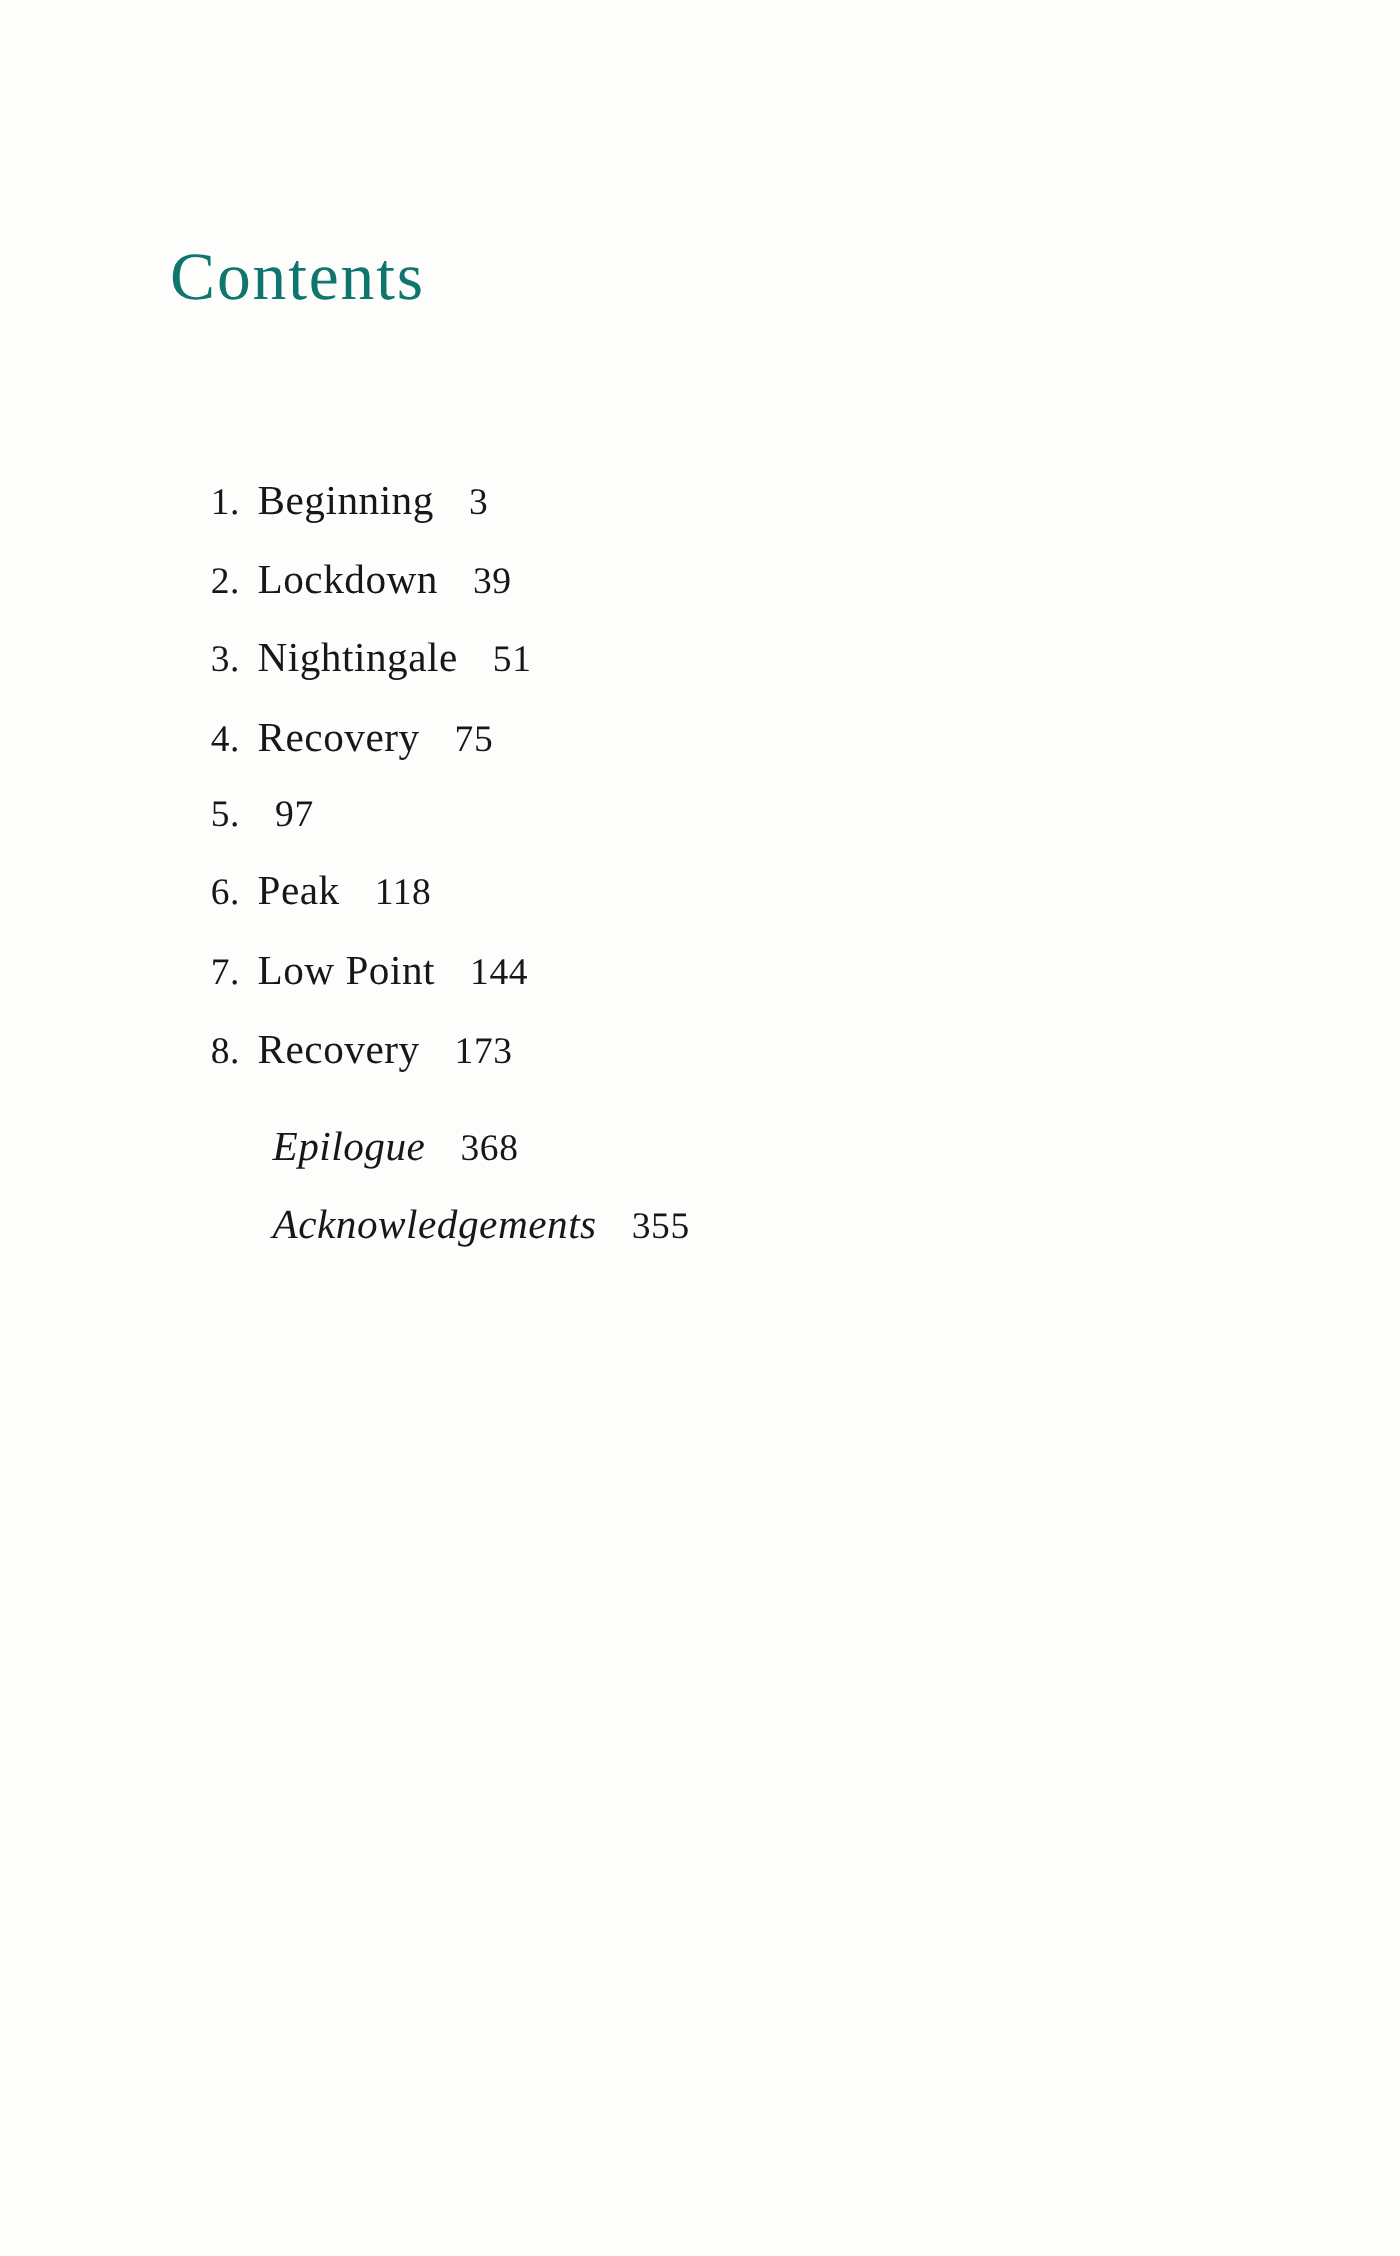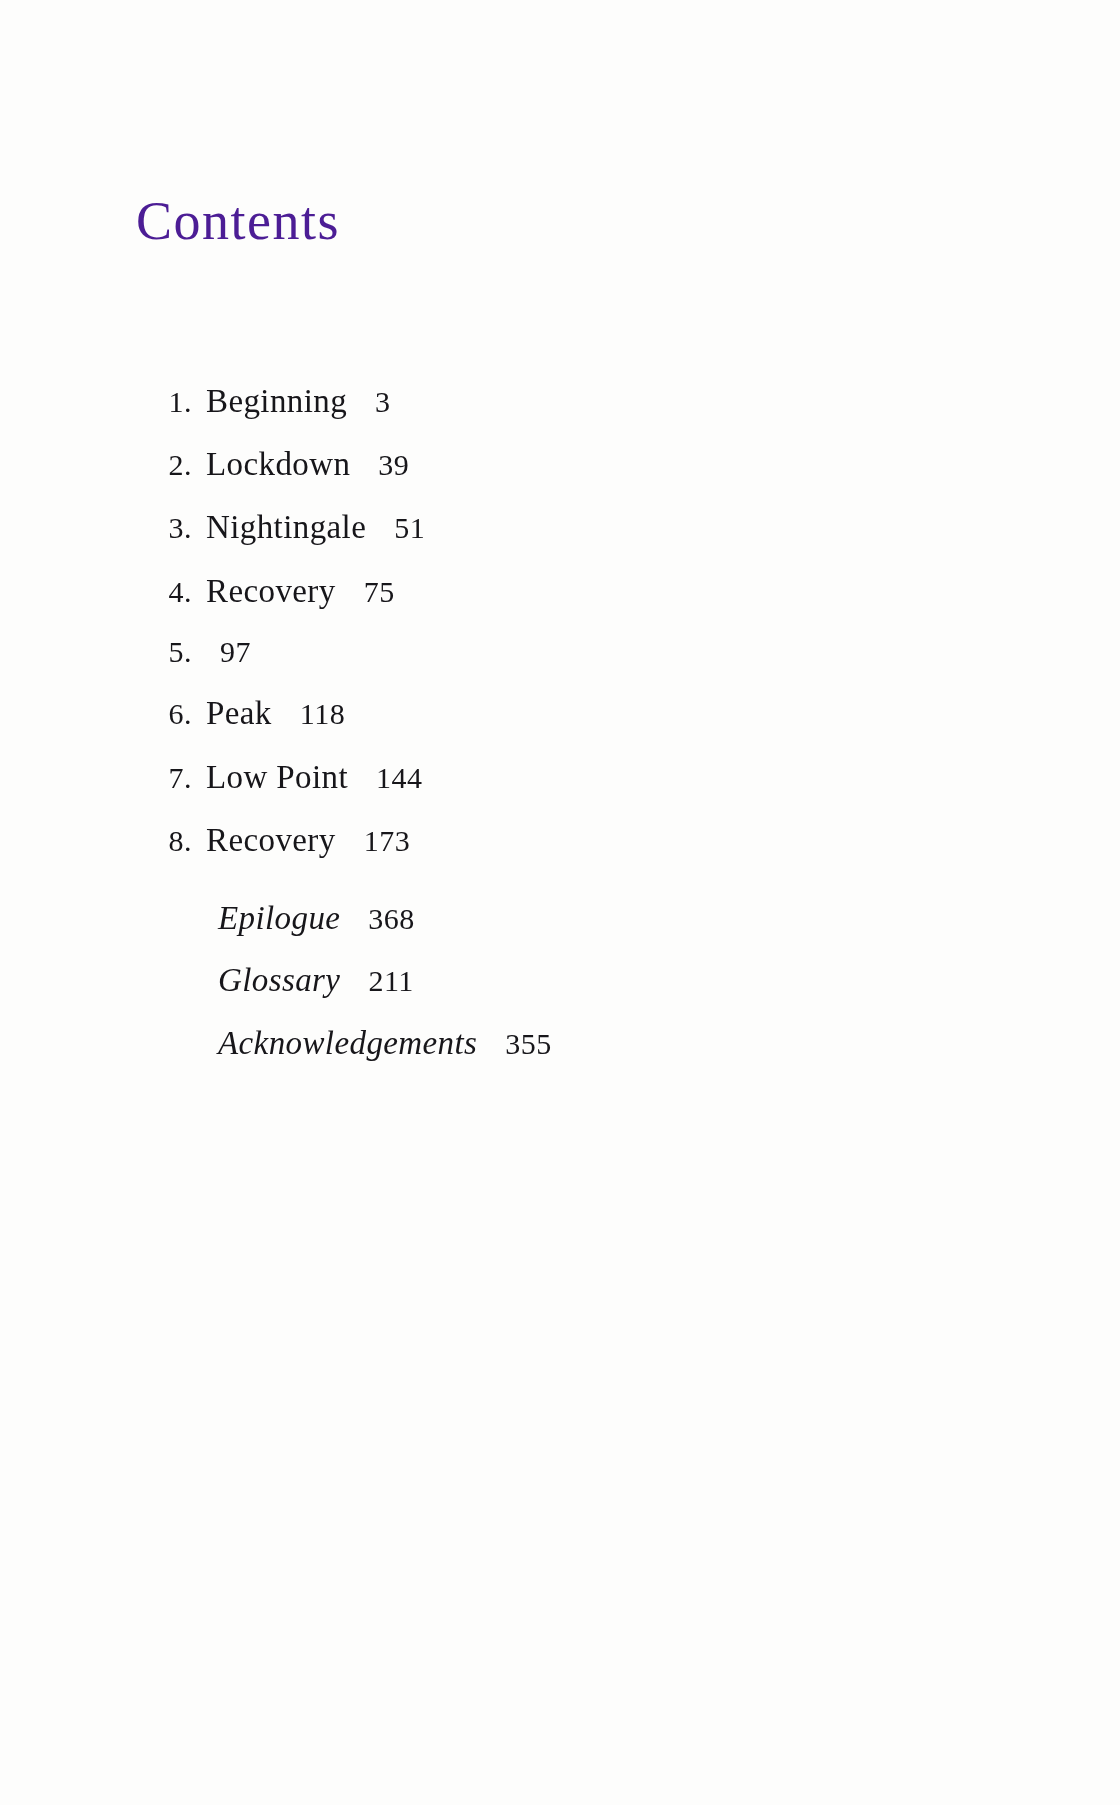--- a/index.html
+++ b/index.html
@@ -16,21 +16,21 @@
     color: #17161a;
     overflow: hidden;
   }
   .page-title {
     position: absolute;
     left: 136px;
     top: 190px;
     font-size: 54px;
     letter-spacing: 1.5px;
     font-weight: 400;
-    color: #4c1d95;
+    color: #0f766e;
     white-space: nowrap;
   }
   .toc {
     position: absolute;
     left: 148px;
     top: 380px;
     width: 700px;
   }
   .toc-row {
     display: flex;
@@ -136,25 +136,20 @@
     </div>
 
     <div class="back-matter">
 
       <div class="toc-row back">
         <span class="toc-num"></span>
         <span class="toc-label">Epilogue</span>
         <span class="toc-page">368</span>
       </div>
 
-      <div class="toc-row back">
-        <span class="toc-num"></span>
-        <span class="toc-label">Glossary</span>
-        <span class="toc-page">211</span>
-      </div>
 
       <div class="toc-row back">
         <span class="toc-num"></span>
         <span class="toc-label">Acknowledgements</span>
         <span class="toc-page">355</span>
       </div>
 
     </div>
 
   </div>

